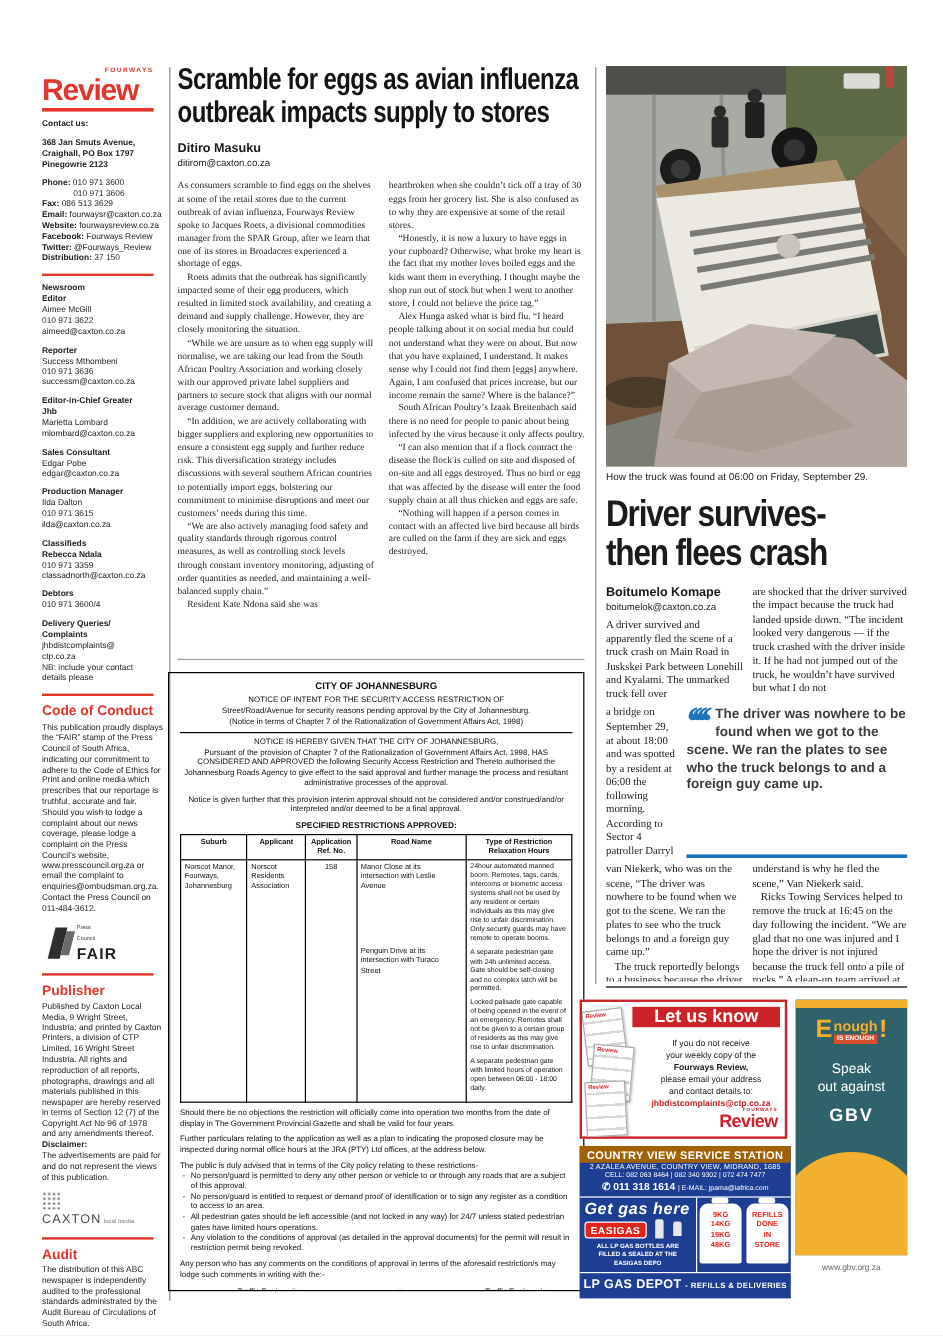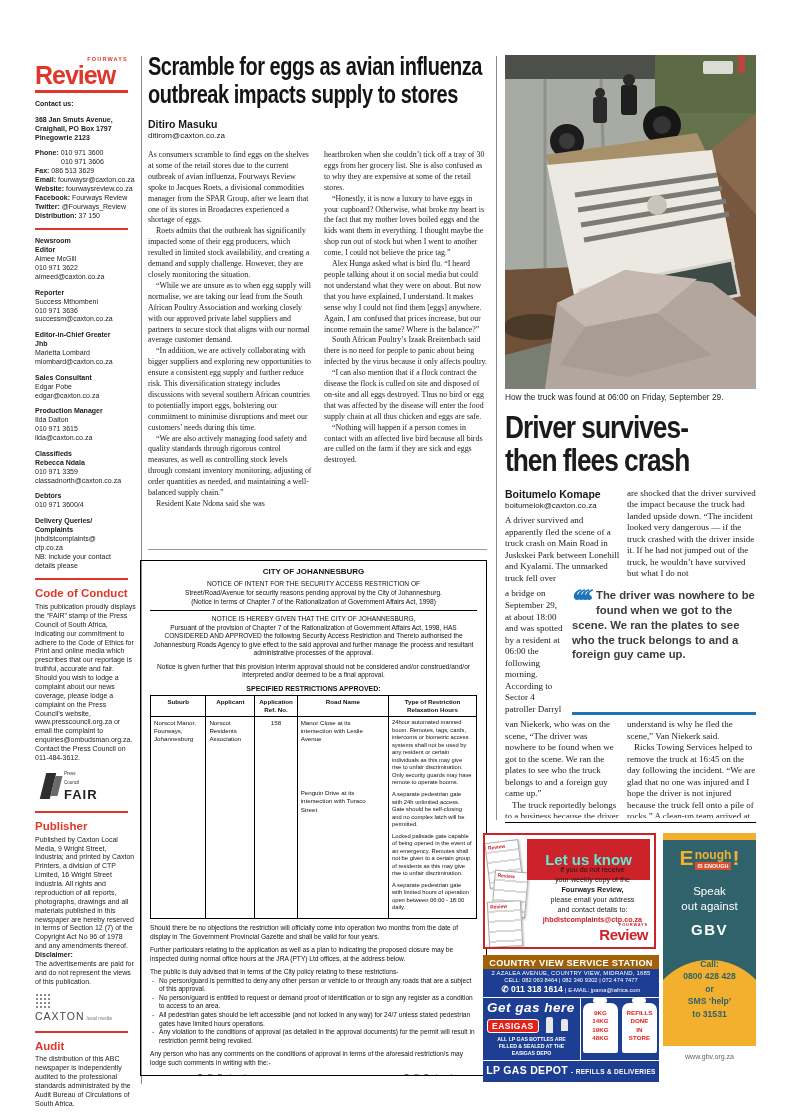--- a/index.html
+++ b/index.html
@@ -95,22 +95,22 @@
   .crash-grid p.ind{text-indent:7px;}
   .pq{border-bottom:3.5px solid #1b75bb;padding-bottom:18px;font-family:"Liberation Sans",sans-serif;
       font-weight:bold;font-size:11.3px;line-height:1.3;color:#3d3d3d;}
   .pq .qmark{float:left;color:#1b75bb;font-size:36px;line-height:.55;margin:4px 4px 0 0;
              font-family:"Liberation Serif",serif;font-weight:bold;}
   .pq .qmark::before{content:"\201C\201C";letter-spacing:-14px;margin-right:12px;}
 
   
   .ad-luk{position:absolute;left:483px;top:833px;width:173px;height:116px;border:2px solid #cc2229;
           box-sizing:border-box;background:#fff;overflow:hidden;}
-  .luk-banner{position:absolute;left:42px;top:4px;right:4px;background:#cc2229;color:#5eead4;
-              font-weight:800;font-size:15px;text-align:center;padding:12px 0;}
+  .luk-banner{position:absolute;left:42px;top:4px;right:4px;background:#cc2229;color:#ffffff;
+              font-weight:800;font-size:15px;text-align:center;padding:0 0;}
   .luk-text{position:absolute;left:50px;top:30px;right:4px;font-size:7.2px;line-height:1.4;
             text-align:center;}
   .luk-text .bd{font-weight:bold;}
   .luk-text .em{color:#cc2229;font-weight:bold;}
   .luk-brand{position:absolute;right:6px;bottom:5px;text-align:left;}
   .luk-brand .over{font-size:4px;font-weight:bold;color:#cc2229;letter-spacing:.8px;text-align:right;}
   .luk-brand .nm{font-size:15px;font-weight:800;color:#cc2229;letter-spacing:-.5px;line-height:1;}
   .mini-paper{position:absolute;width:34px;height:46px;background:#fff;border:1px solid #aaa;
               box-shadow:1px 1px 2px rgba(0,0,0,.25);font-size:5px;font-weight:800;color:#cc2229;
               padding:1px 2px;box-sizing:border-box;
@@ -293,21 +293,21 @@
       <div class="col">
         <p>As consumers scramble to find eggs on the shelves at some of the retail stores due to the current outbreak of avian influenza, Fourways Review spoke to Jacques Roets, a divisional commodities manager from the SPAR Group, after we learn that one of its stores in Broadacres experienced a shortage of eggs.</p>
         <p class="ind">Roets admits that the outbreak has significantly impacted some of their egg producers, which resulted in limited stock availability, and creating a demand and supply challenge. However, they are closely monitoring the situation.</p>
         <p class="ind">“While we are unsure as to when egg supply will normalise, we are taking our lead from the South African Poultry Association and working closely with our approved private label suppliers and partners to secure stock that aligns with our normal average customer demand.</p>
         <p class="ind">“In addition, we are actively collaborating with bigger suppliers and exploring new opportunities to ensure a consistent egg supply and further reduce risk. This diversification strategy includes discussions with several southern African countries to potentially import eggs, bolstering our commitment to minimise disruptions and meet our customers’ needs during this time.</p>
         <p class="ind">“We are also actively managing food safety and quality standards through rigorous control measures, as well as controlling stock levels through constant inventory monitoring, adjusting of order quantities as needed, and maintaining a well-balanced supply chain.”</p>
         <p class="ind">Resident Kate Ndona said she was</p>
       </div>
       <div class="col">
         <p>heartbroken when she couldn’t tick off a tray of 30 eggs from her grocery list. She is also confused as to why they are expensive at some of the retail stores.</p>
-        <p class="ind">“Honestly, it is now a luxury to have eggs in your cupboard? Otherwise, what broke my heart is the fact that my mother loves boiled eggs and the kids want them in everything. I thought maybe the shop run out of stock but when I went to another come, I could not believe the price tag.”</p>
+        <p class="ind">“Honestly, it is now a luxury to have eggs in your cupboard? Otherwise, what broke my heart is the fact that my mother loves boiled eggs and the kids want them in everything. I thought maybe the shop run out of stock but when I went to another store, I could not believe the price tag.”</p>
         <p class="ind">Alex Hunga asked what is bird flu. “I heard people talking about it on social media but could not understand what they were on about. But now that you have explained, I understand. It makes sense why I could not find them [eggs] anywhere. Again, I am confused that prices increase, but our income remain the same? Where is the balance?”</p>
         <p class="ind">South African Poultry’s Izaak Breitenbach said there is no need for people to panic about being infected by the virus because it only affects poultry.</p>
         <p class="ind">“I can also mention that if a flock contract the disease the flock is culled on site and disposed of on-site and all eggs destroyed. Thus no bird or egg that was affected by the disease will enter the food supply chain at all thus chicken and eggs are safe.</p>
         <p class="ind">“Nothing will happen if a person comes in contact with an affected live bird because all birds are culled on the farm if they are sick and eggs destroyed.</p>
       </div>
     </div>
   </div>
 
   <div class="notice">
     <div class="n-title">CITY OF JOHANNESBURG</div>
@@ -482,25 +482,20 @@
       <span class="mid">
         <span class="nough">nough</span>
         <span class="ise">IS ENOUGH</span>
       </span>
       <span class="bang">!</span>
     </div>
     <div class="en-speak">Speak
 out against</div>
     <div class="en-gbv">GBV</div>
     <div class="en-circle"></div>
-    <div class="en-call">Call:
-0800 428 428
-or
-SMS ‘help’
-to 31531</div>
   </div>
   <div class="en-site">www.gbv.org.za</div>
 
   <div class="ad-cv">
     <div class="cv-title">COUNTRY VIEW SERVICE STATION</div>
     <div class="cv-addr">2 AZALEA AVENUE, COUNTRY VIEW, MIDRAND, 1685</div>
     <div class="cv-cell">CELL: 082 063 8464 | 082 340 9302 | 072 474 7477</div>
     <div class="cv-phone">
       <span>✆</span>
       <span>011 318 1614</span>

